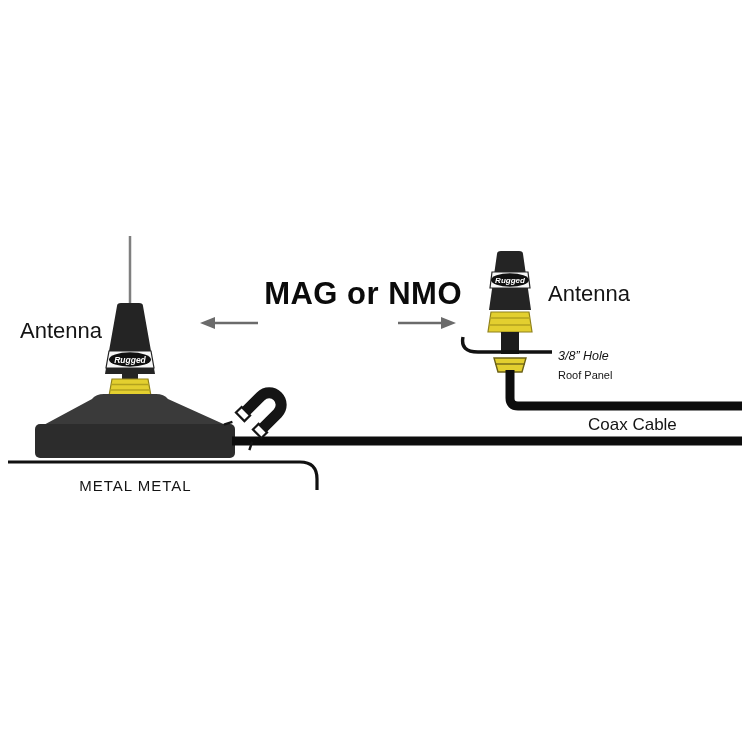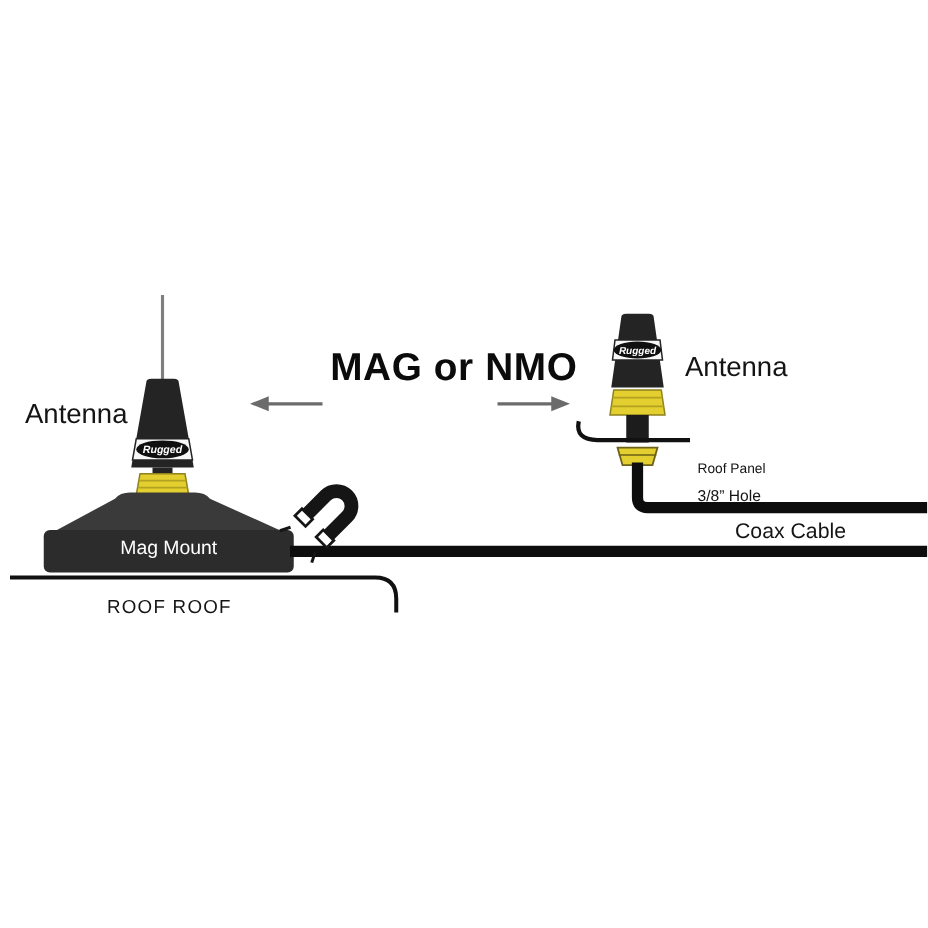--- a/index.html
+++ b/index.html
@@ -30,21 +30,21 @@
     left:35px;top:430px;width:200px;
     text-align:center;color:#ffffff;
     font-size:15.5px;font-weight:500;
   }
   #metal-roof-label{
     left:38px;top:477px;width:195px;
     text-align:center;font-size:15px;
     letter-spacing:1px;color:#141414;
   }
   #roof-panel-label{left:558px;top:369px;font-size:11px;color:#141414;}
-  #hole-label{left:558px;top:390px;font-size:12.5px;color:#141414;}
+  #hole-label{left:558px;top:349px;font-size:12.5px;color:#141414;font-style:italic;}
   #coax-label{left:588px;top:415px;width:120px;text-align:left;font-size:17px;color:#141414;}
   svg{position:absolute;left:0;top:0;}
 </style>
 </head>
 <body>
 
 <div id="stage">
 
   <svg width="742" height="742" viewBox="0 0 742 742">
 
@@ -118,20 +118,19 @@
 
     <path d="M510,370 V398 Q510,406 518,406 H742" fill="none" stroke="#0d0d0d" stroke-width="9"></path>
 
   </svg>
 
   <div class="abs" id="title">MAG or NMO</div>
 
   <div class="abs label" id="antenna-label-left">Antenna</div>
   <div class="abs label" id="antenna-label-right">Antenna</div>
 
-  <div class="abs" id="mag-mount-label">Mag Mount</div>
-  <div class="abs" id="metal-roof-label">ROOF ROOF</div>
+  <div class="abs" id="metal-roof-label">METAL METAL</div>
 
   <div class="abs" id="roof-panel-label">Roof Panel</div>
   <div class="abs" id="hole-label">3/8” Hole</div>
   <div class="abs" id="coax-label">Coax Cable</div>
 
 </div>
 
 </body></html>

